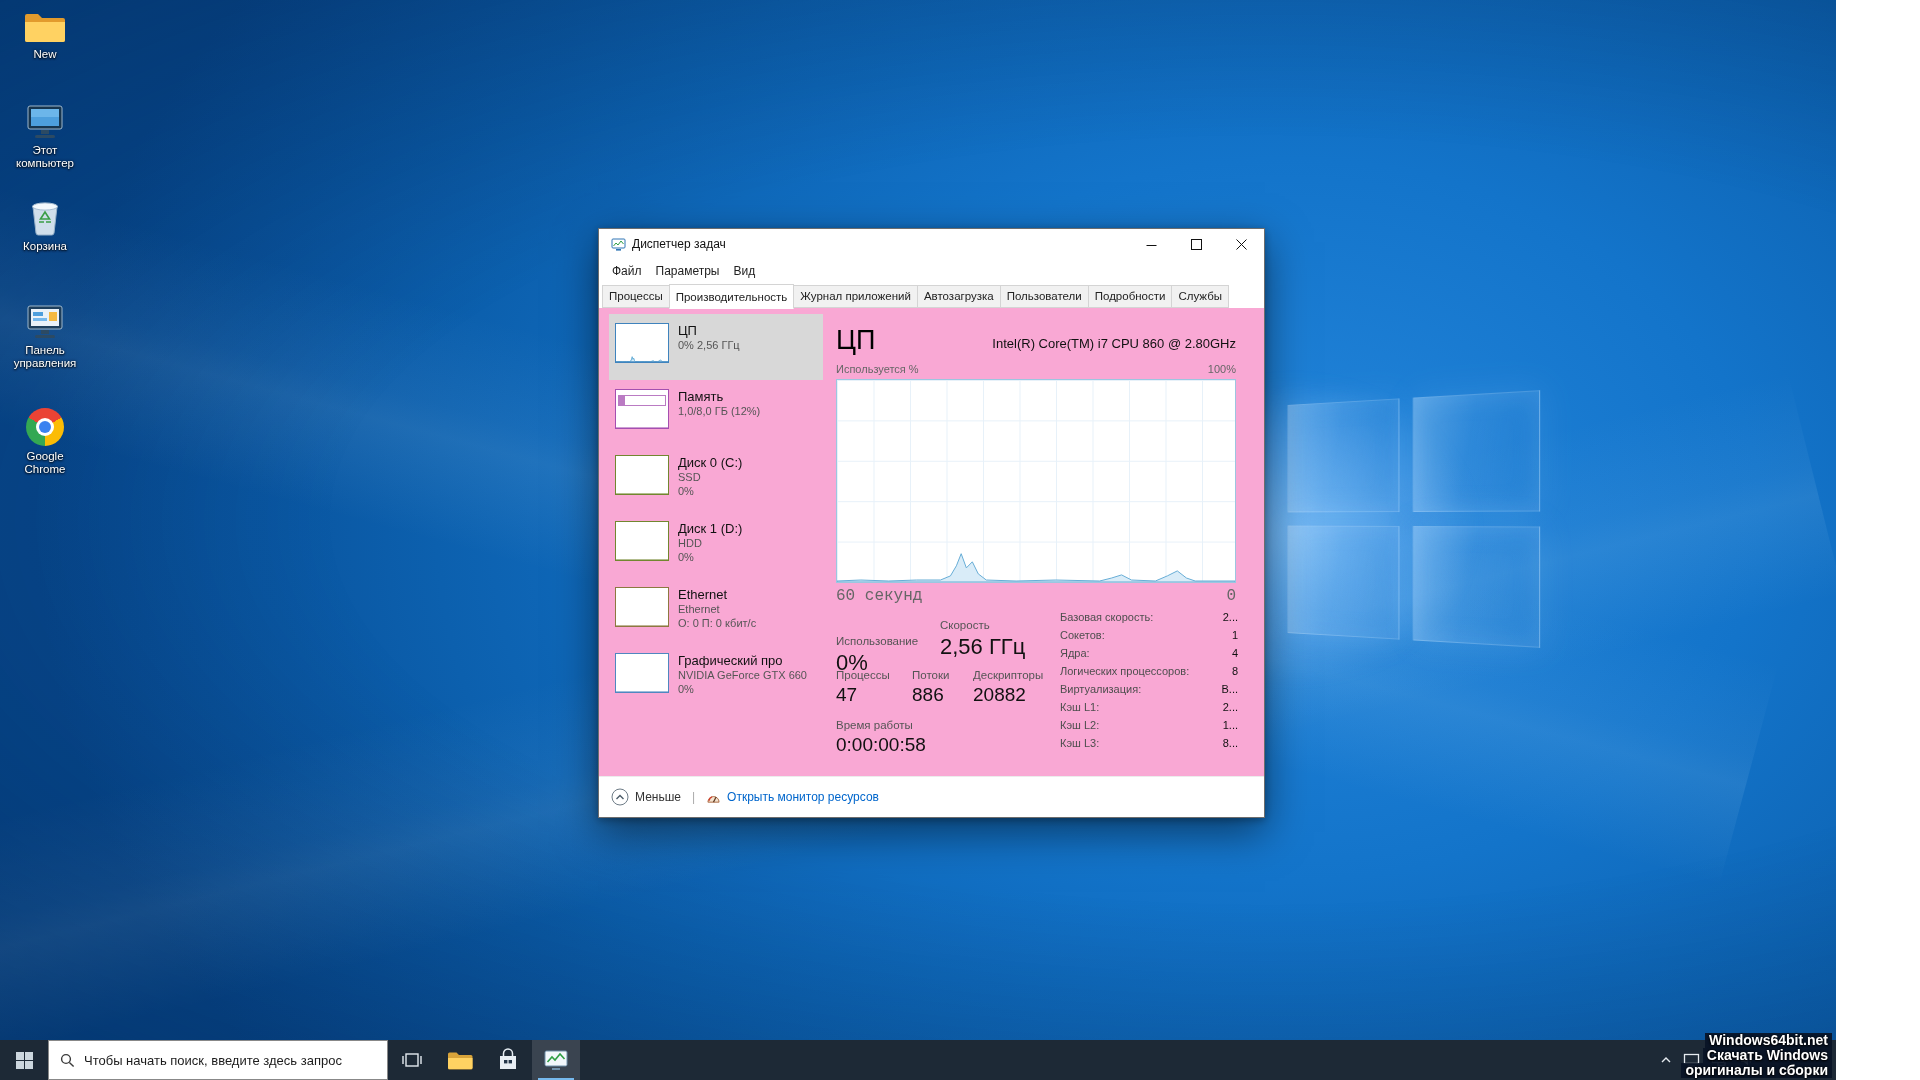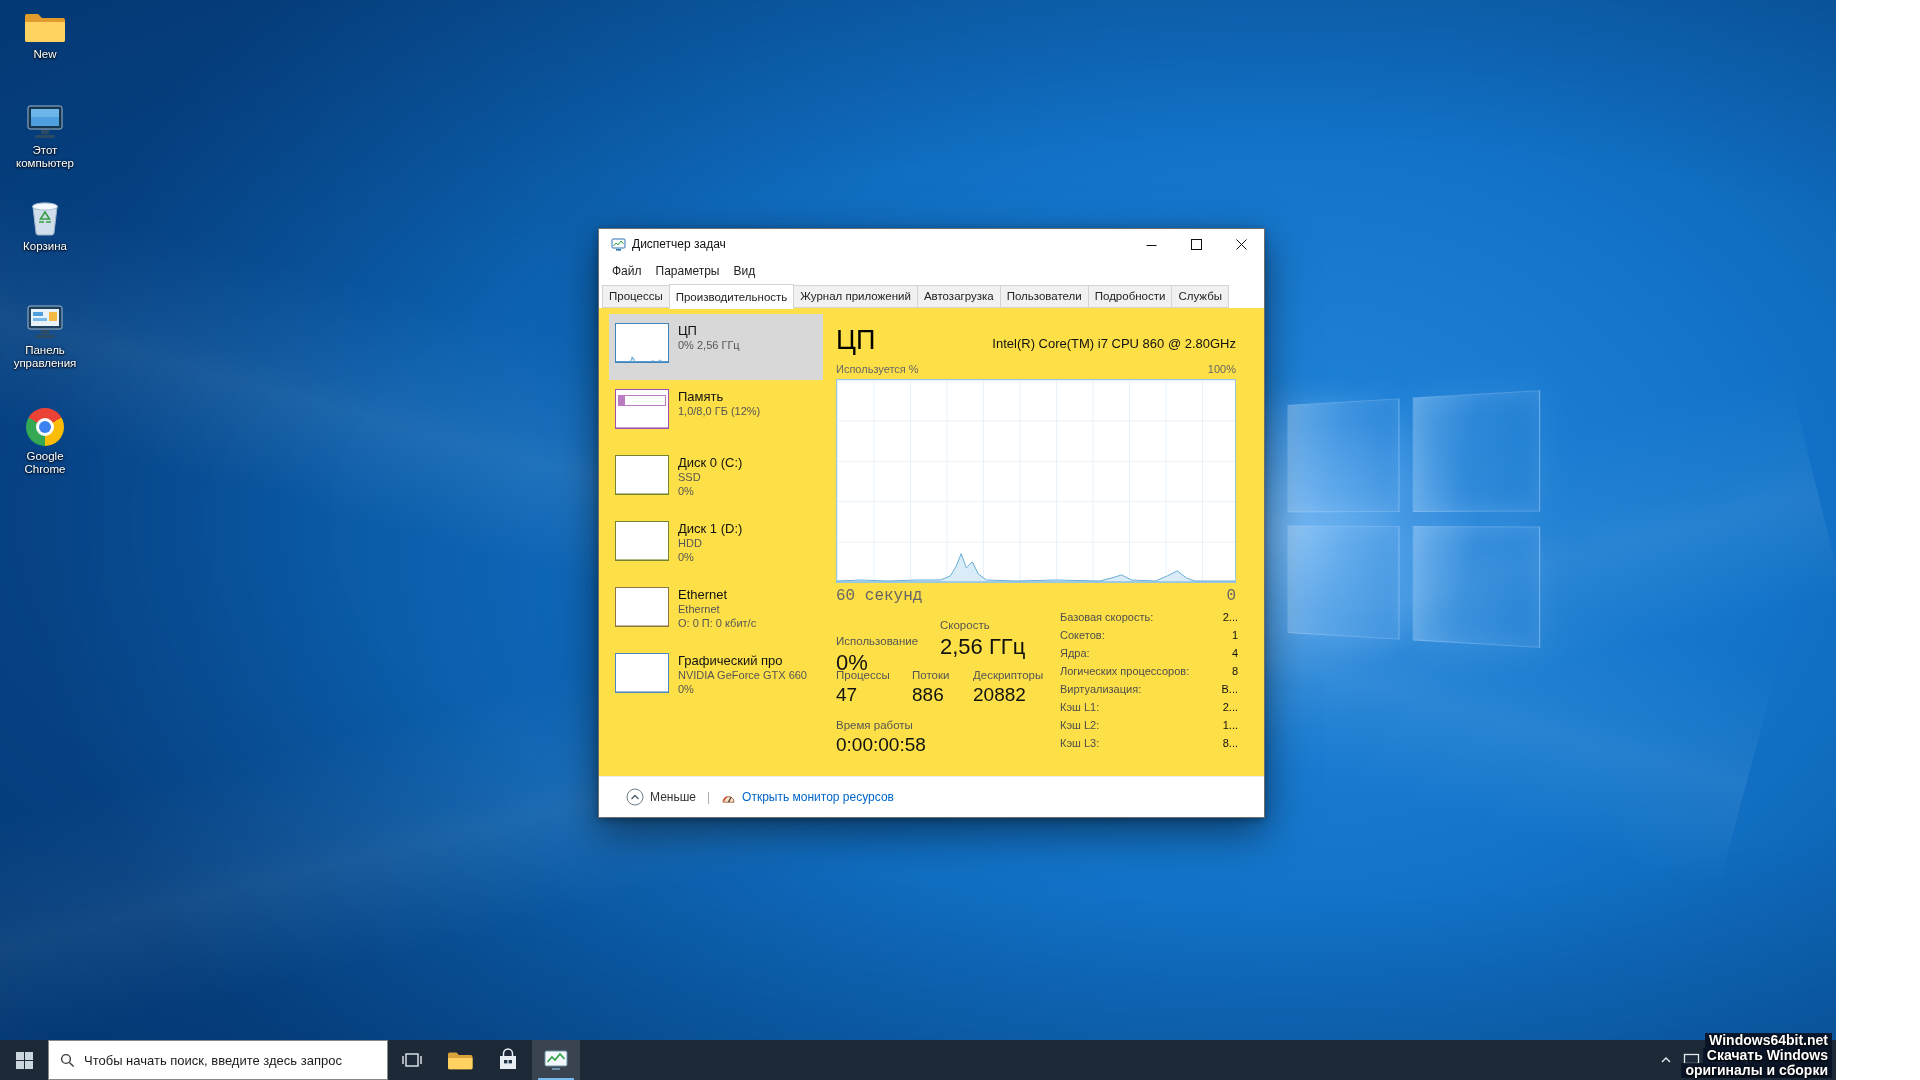--- a/index.html
+++ b/index.html
@@ -35,21 +35,21 @@
   .tm-titlebar{height:30px;display:flex;align-items:center;padding-left:12px;gap:6px;position:relative;background:#fff;}
   .tm-title{font-size:12px;color:#111;}
   .tm-controls{position:absolute;right:0;top:0;height:30px;display:flex;}
   .tmc{width:45px;height:30px;display:flex;align-items:center;justify-content:center;}
   .tm-menubar{height:24px;display:flex;align-items:center;padding-left:6px;}
   .tm-menubar span{padding:0 7px;font-size:12px;color:#222;}
   .tm-tabs{height:25px;display:flex;align-items:flex-end;padding:0 3px;border-bottom:1px solid #d4d4d4;background:#fff;}
   .tab{font-size:11.5px;line-height:18px;padding:1px 6px 2px 6px;background:#f1f1f1;border:1px solid #d4d4d4;
     margin-right:-1px;color:#222;white-space:nowrap;}
   .tab.active{background:#fff;border-bottom:1px solid #fff;margin-bottom:-1px;padding-top:3px;position:relative;z-index:2;}
-  .tm-body{position:absolute;left:0;right:0;top:79px;bottom:40px;background:#fde047;}
+  .tm-body{position:absolute;left:0;right:0;top:79px;bottom:40px;background:#f9a8d4;}
 
   
   .tm-sidebar{position:absolute;left:10px;top:6px;width:214px;}
   .perf-item{display:flex;gap:9px;align-items:flex-start;padding:9px 6px;height:66px;box-sizing:border-box;}
   .perf-item.selected{background:#d8d8d8;}
   .thumb{width:54px;height:40px;background:#fff;border:1px solid currentColor;box-sizing:border-box;position:relative;flex:none;}
   .thumb::after{content:"";position:absolute;left:0;right:0;bottom:0;height:1px;background:currentColor;opacity:.55;}
   .thumb svg{position:absolute;inset:0;width:100%;height:100%;}
   .mem-band{position:absolute;left:2px;right:2px;top:5px;height:9px;border:1px solid currentColor;opacity:.75;
     background:linear-gradient(to right, currentColor 0 14%, rgba(0,0,0,0) 14%);}
@@ -79,21 +79,21 @@
   .pos-usage{left:0;top:16px;} .pos-speed{left:104px;top:0;}
   .pos-proc{left:0;top:50px;} .pos-thr{left:76px;top:50px;} .pos-hnd{left:137px;top:50px;}
   .pos-up{left:0;top:100px;}
   .details{position:absolute;left:224px;top:294px;width:178px;}
   .d-row{display:flex;justify-content:space-between;font-size:11px;line-height:18px;}
   .d-label{color:#4e4e4e;white-space:nowrap;}
   .d-value{color:#111;white-space:nowrap;margin-left:6px;}
 
   
   .tm-footer{position:absolute;left:0;right:0;bottom:0;height:40px;border-top:1px solid #ececec;
-    display:flex;align-items:center;padding-left:27px;gap:7px;background:#fff;}
+    display:flex;align-items:center;padding-left:12px;gap:7px;background:#fff;}
   .less-btn{display:flex;align-items:center;gap:6px;font-size:12px;color:#333;}
   .f-sep{color:#aaa;margin:0 4px;}
   .resmon{display:flex;align-items:center;gap:6px;font-size:12px;color:#0066cc;}
 
   
   .taskbar{position:absolute;left:0;bottom:0;width:1920px;height:40px;background:#1d2936;display:flex;align-items:stretch;z-index:40;}
   .start{width:48px;display:flex;align-items:center;justify-content:center;}
   .searchbox{width:340px;background:#fff;border:1px solid #888;box-sizing:border-box;display:flex;align-items:center;gap:9px;padding-left:11px;}
   .searchbox .ph{font-size:13px;color:#1c1c1c;white-space:nowrap;overflow:hidden;}
   .tbtn{width:48px;display:flex;align-items:center;justify-content:center;position:relative;}

